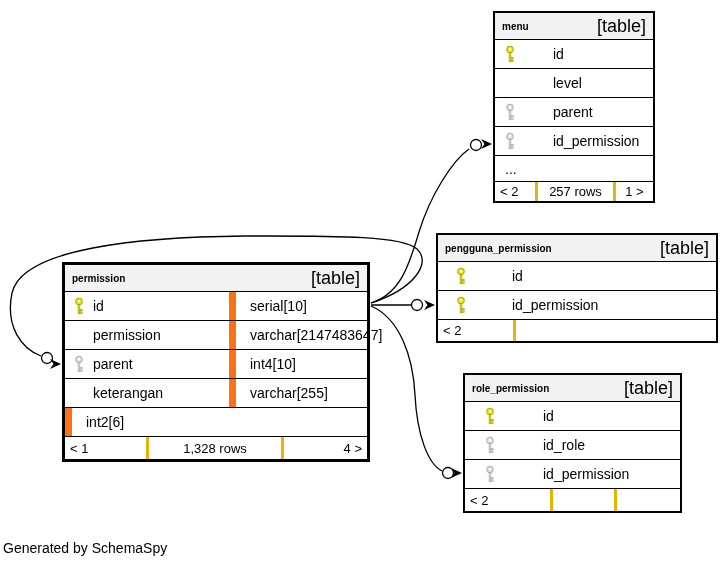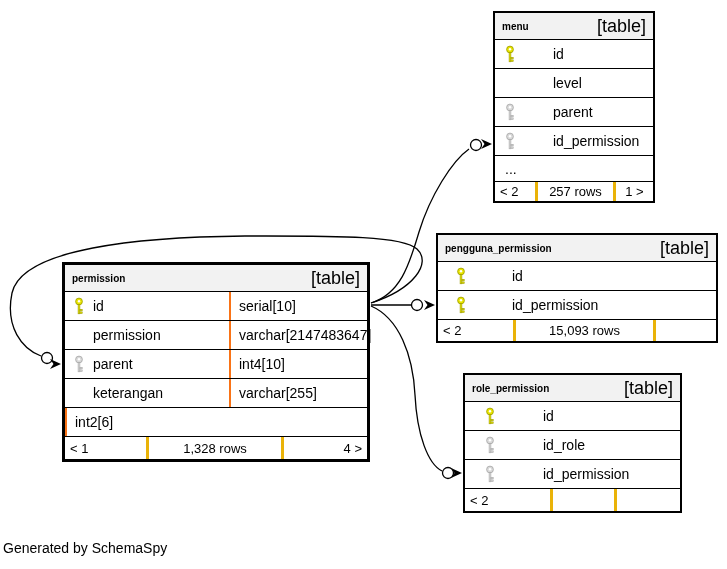--- a/index.html
+++ b/index.html
@@ -26,22 +26,22 @@
   }
   .trow.ellipsis{flex:0 0 26px;height:26px;padding-left:10px;}
   .keyslot{display:flex;align-items:center;justify-content:center;flex:none;}
   .t-menu .keyslot{width:30px;}
   .t-pengguna .keyslot{width:46px;}
   .t-role .keyslot{width:50px;}
   .t-perm .keyslot{width:28px;}
   .namecell{display:flex;align-items:center;height:100%;}
   .t-perm .namecell{width:136px;flex:none;box-sizing:border-box;}
   .typecell{
-    flex:1;height:100%;border-left:2px solid #f97316;display:flex;align-items:center;
-    padding-left:8px;box-sizing:border-box;text-align:right;
+    flex:1;height:100%;border-left:7px solid #f97316;display:flex;align-items:center;
+    padding-left:14px;box-sizing:border-box;text-align:right;
   }
   .tfoot{flex:1;display:flex;font-size:13px;min-height:0;}
   .fcell{
     display:flex;align-items:center;box-sizing:border-box;padding:0 5px;height:100%;
   }
   .fcell + .fcell{border-left:3px solid #eab308;}
   .fcell.c{justify-content:center;}
   .fcell.r{justify-content:flex-end;}
   
   #rels{position:absolute;left:0;top:0;z-index:2;pointer-events:none;}
@@ -159,21 +159,20 @@
           <rect class="stem pk" x="5.1" y="7.5" width="1.8" height="9.3"></rect>
           <rect class="stem pk" x="6.9" y="12.3" width="2.3" height="1.5"></rect>
           <rect class="stem pk" x="6.9" y="14.9" width="2.3" height="1.5"></rect>
           <circle class="hole" cx="6" cy="4.2" r="1.2"></circle>
         </svg>
     </span>
     <span class="namecell">id_permission</span>
   </div>
   <div class="tfoot">
     <div class="fcell" style="flex:0 0 75px;">&lt; 2</div>
-    <div class="fcell c" style="flex:0 0 140px;">15,093 rows</div>
     <div class="fcell c" style="flex:1;"></div>
   </div>
 </div>
 
 <div class="etable emph t-perm" style="left:62px;top:262px;width:308px;height:200px;">
   <div class="thead">
     <span class="tname">permission</span>
     <span class="ttag">[table]</span>
   </div>
   <div class="trow">

